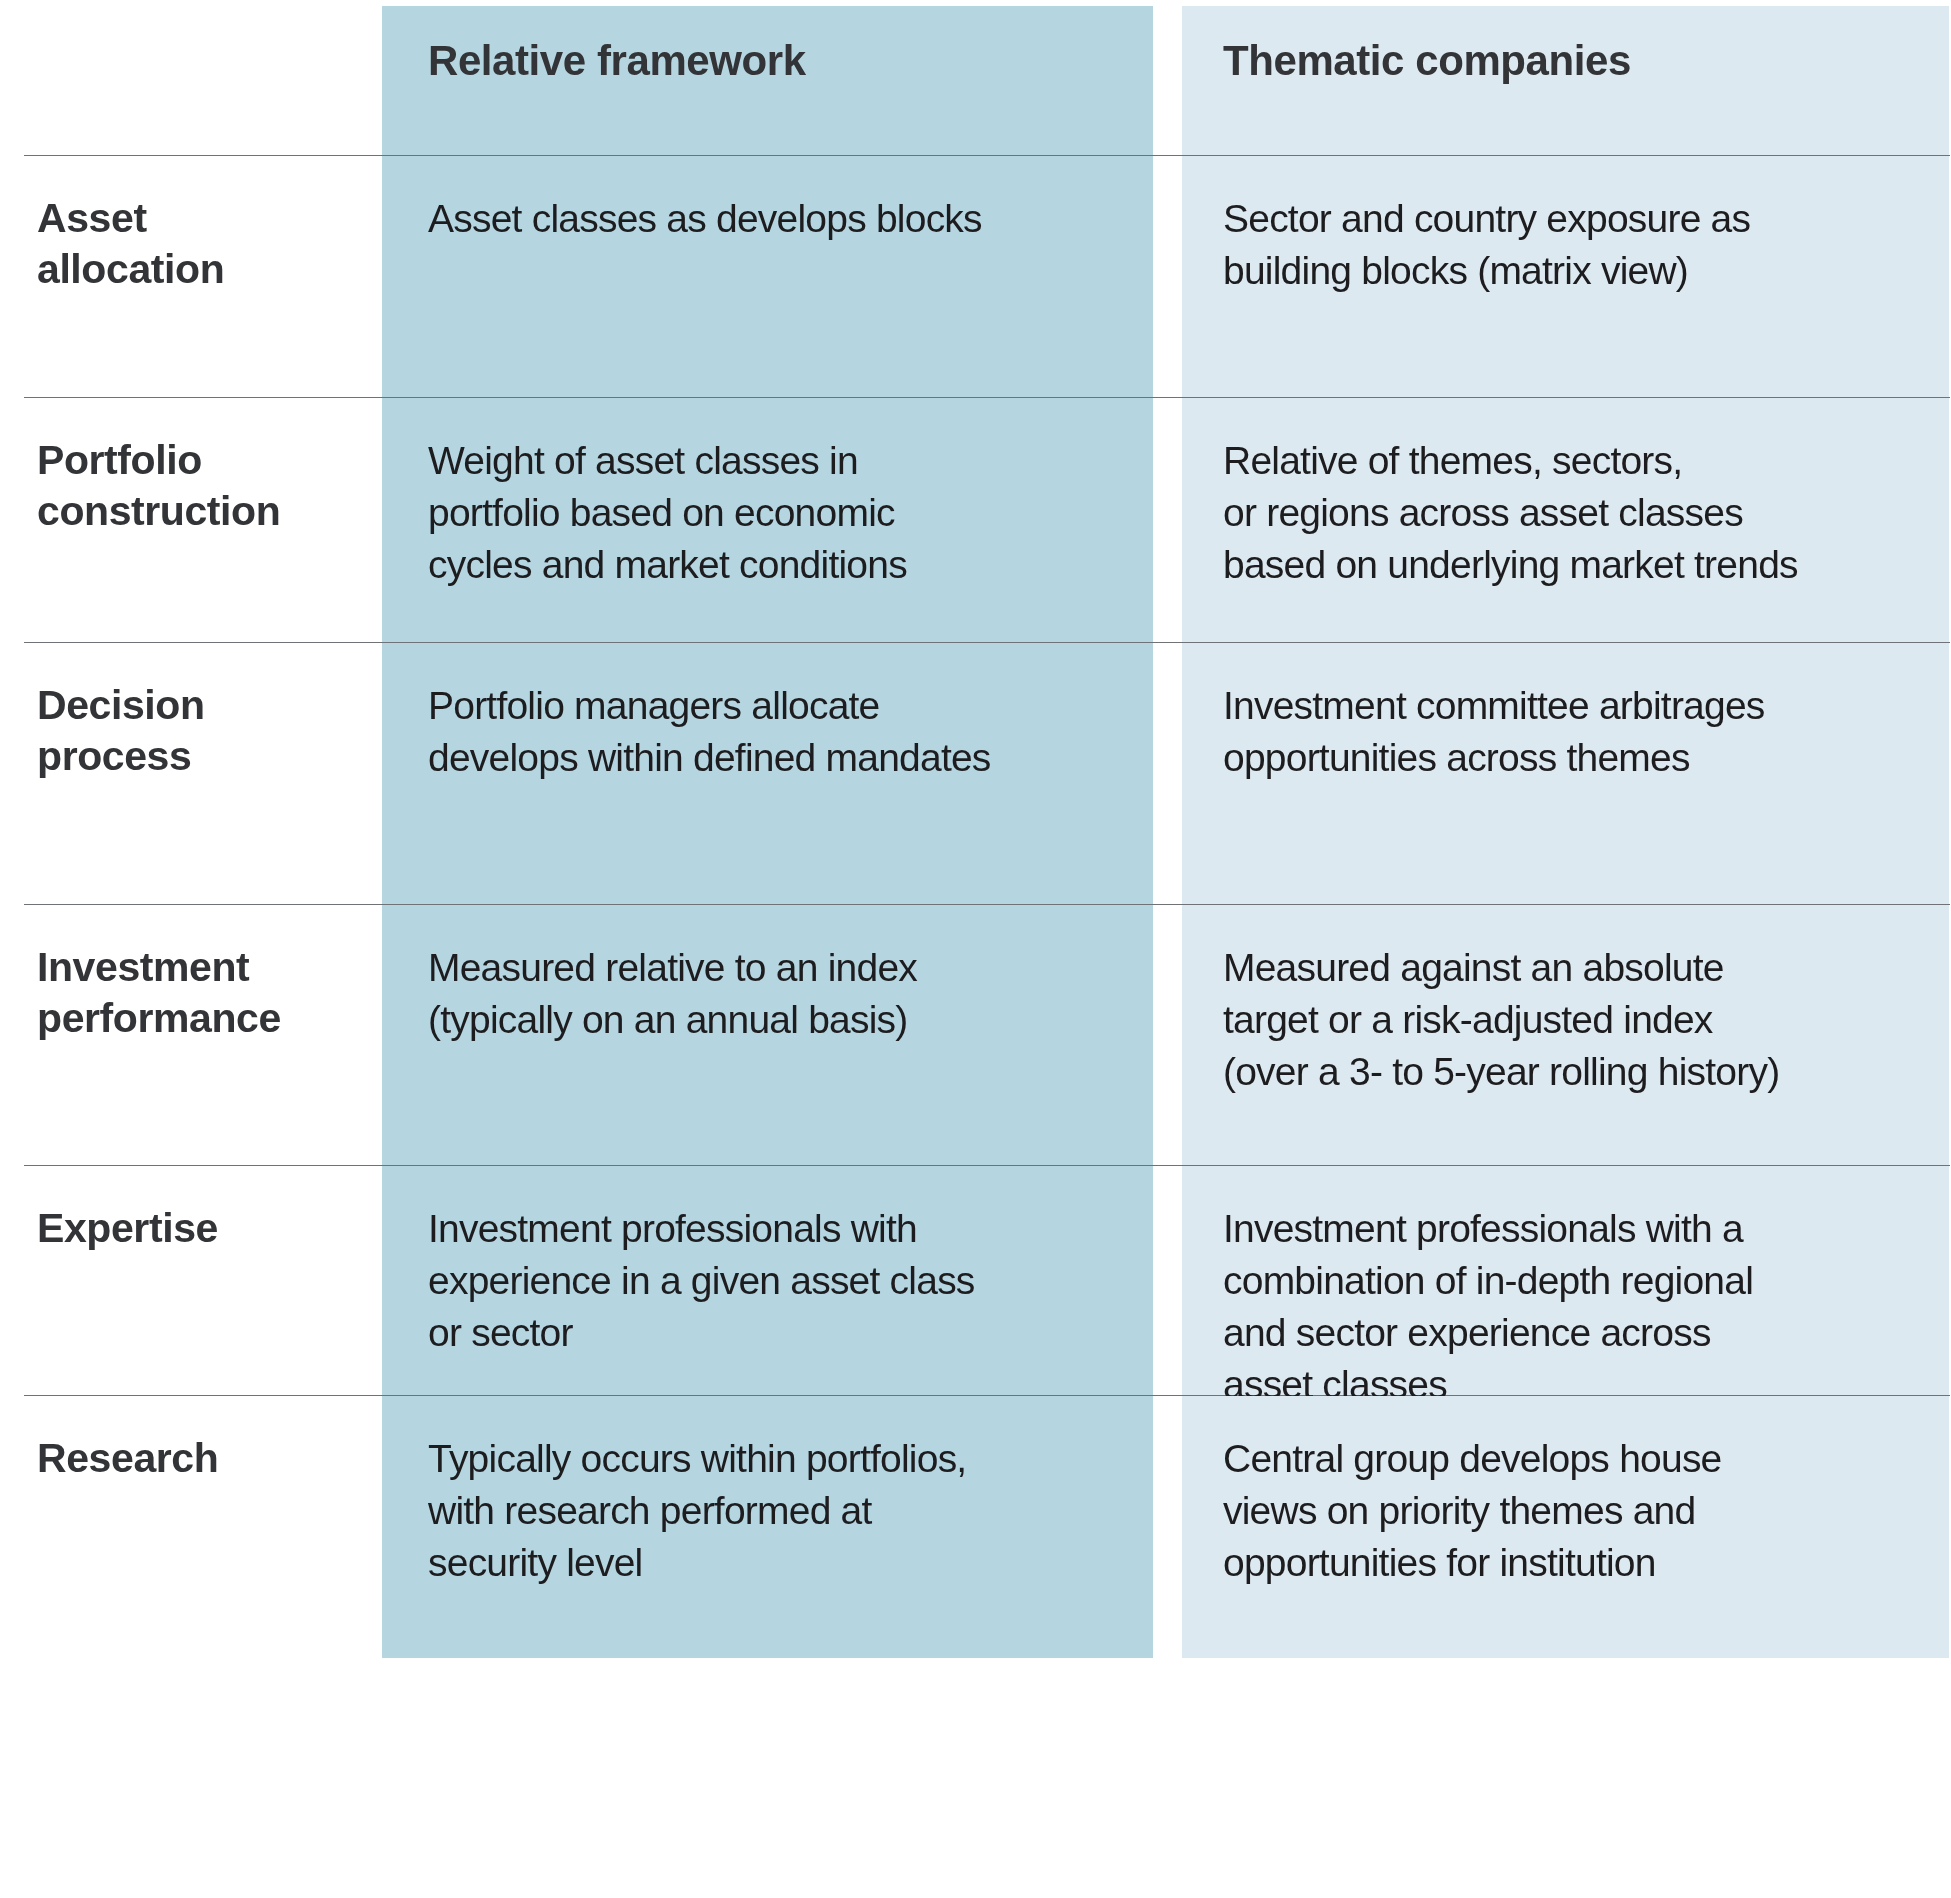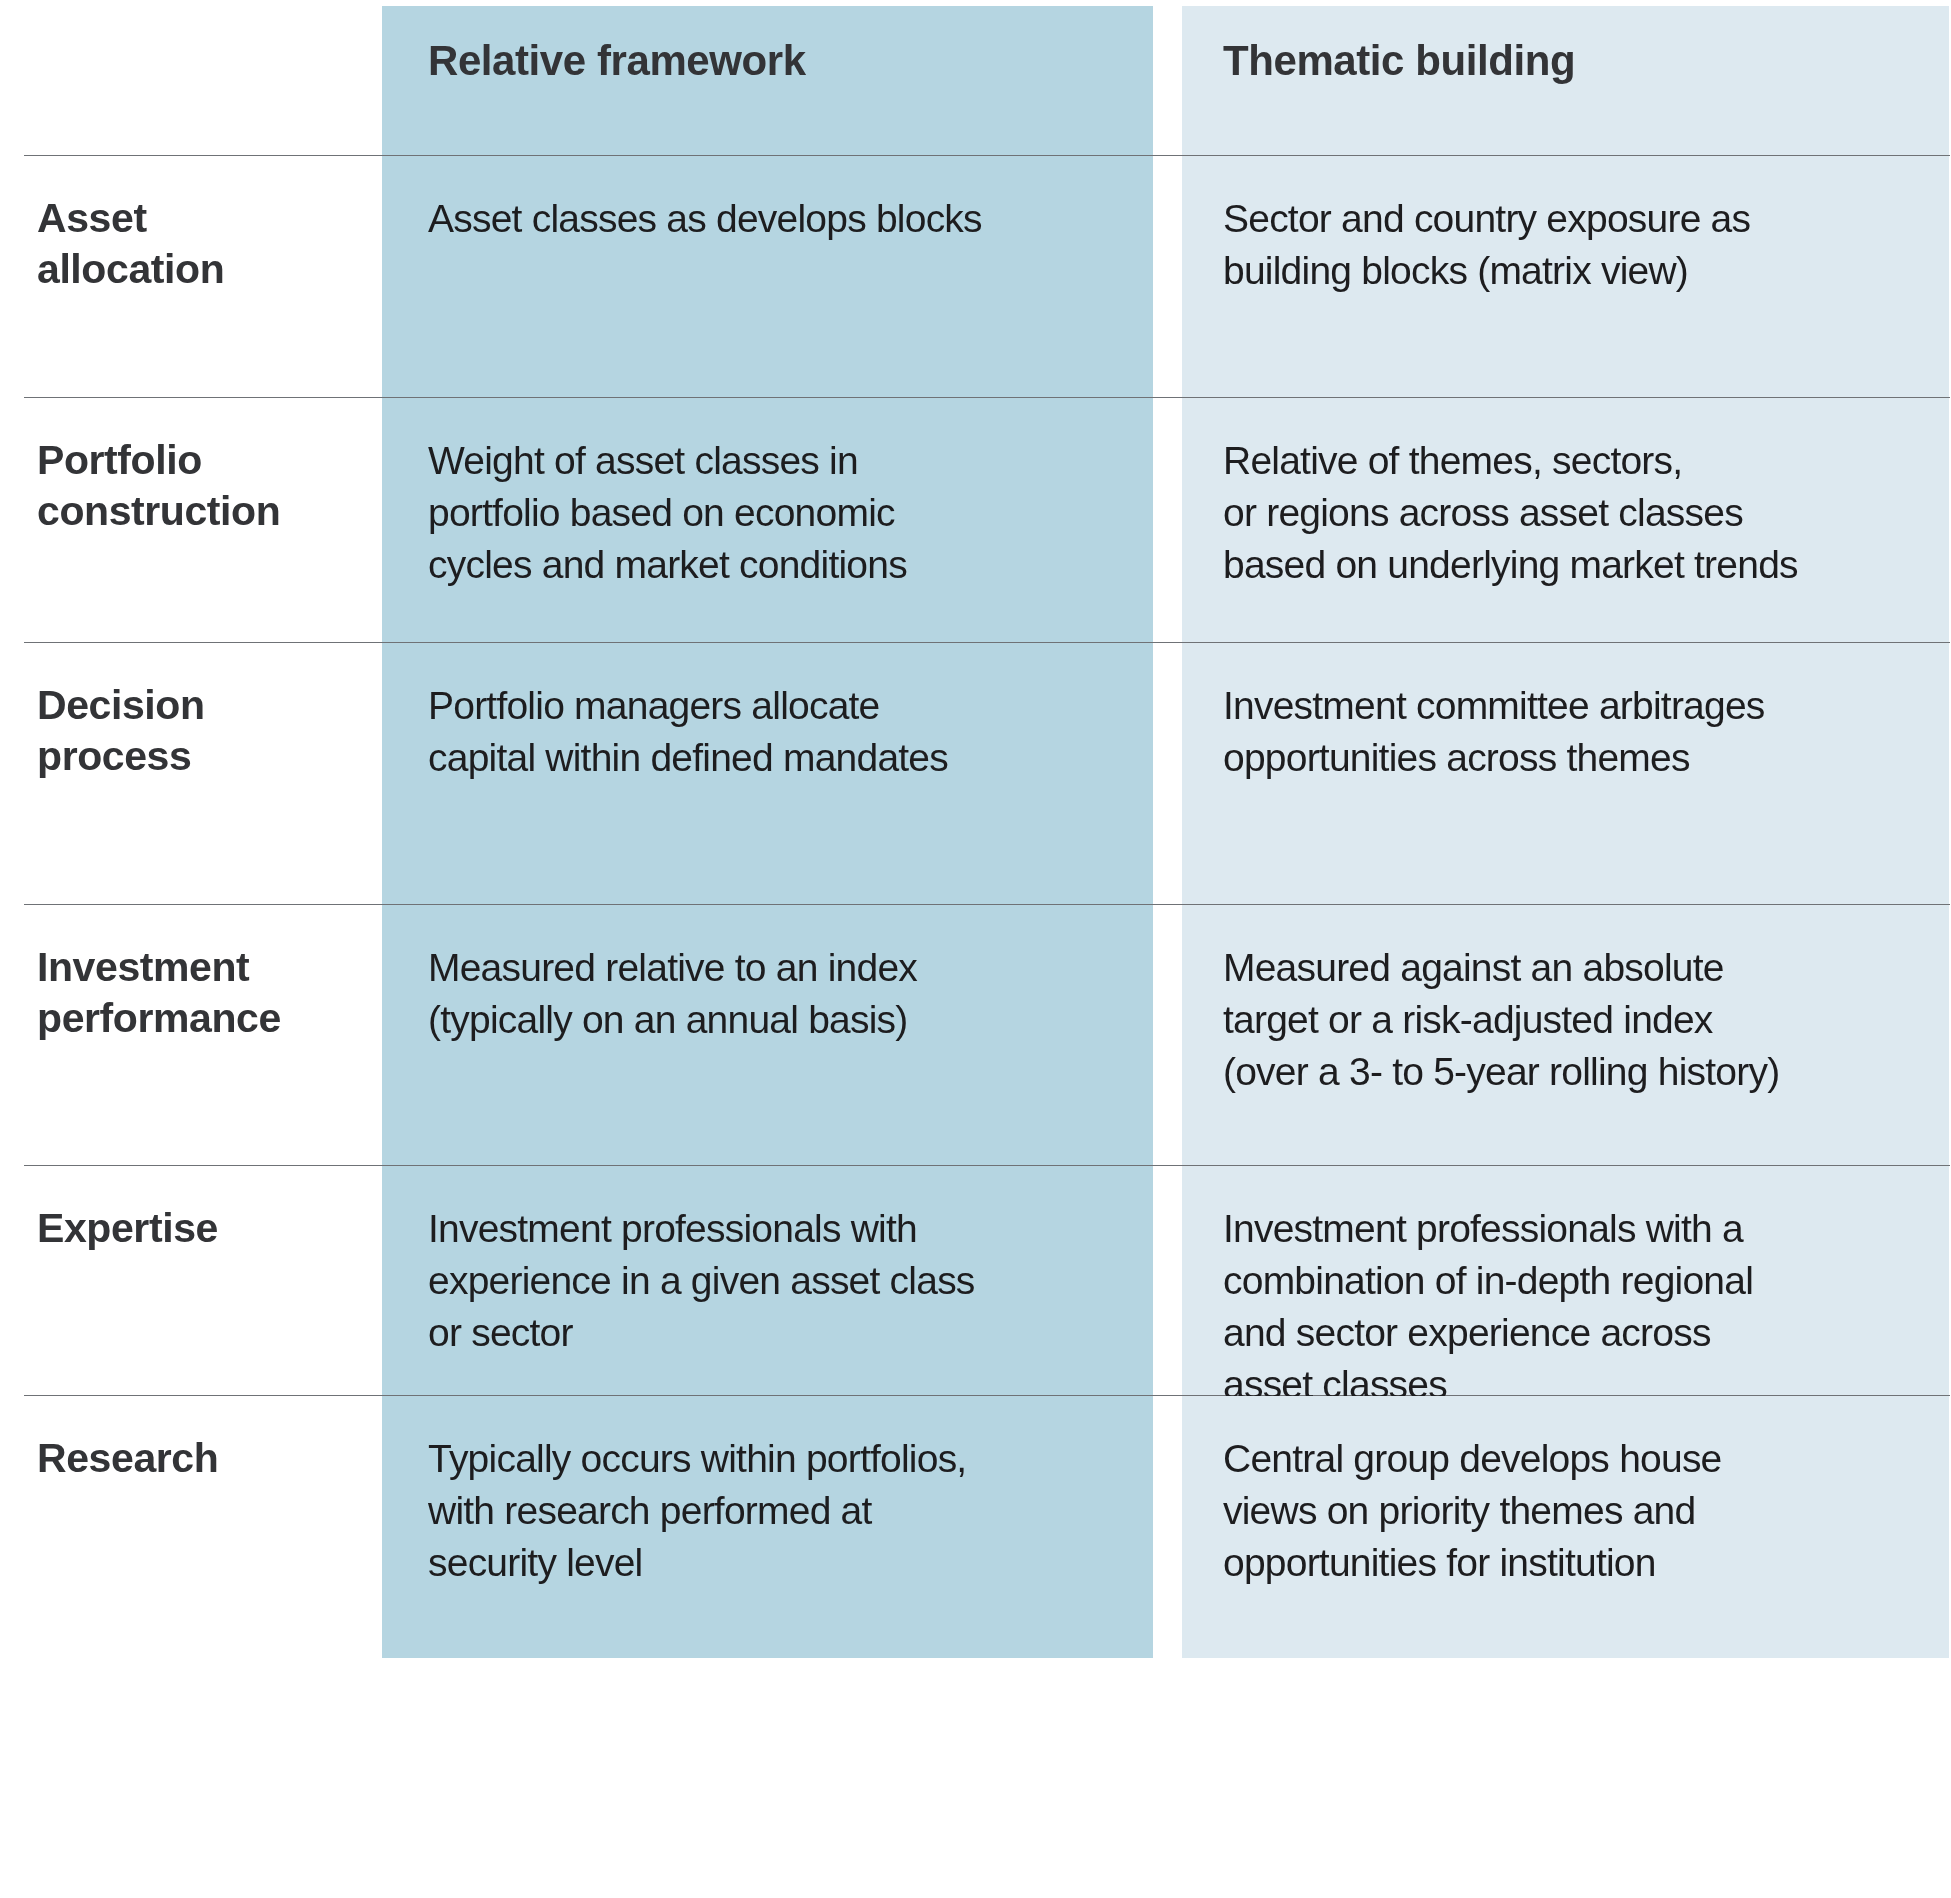--- a/index.html
+++ b/index.html
@@ -87,21 +87,21 @@
 </style>
 </head>
 <body>
 
 <div class="table">
 
   <div class="row header">
     <div class="cell cell-label"></div>
     <div class="cell cell-relative">Relative framework</div>
     <div class="cell cell-gap"></div>
-    <div class="cell cell-thematic">Thematic building</div>
+    <div class="cell cell-thematic">Thematic companies</div>
   </div>
 
   <div class="row">
     <div class="cell cell-label">Asset
 allocation</div>
     <div class="cell cell-relative">Asset classes as develops blocks</div>
     <div class="cell cell-gap"></div>
     <div class="cell cell-thematic">Sector and country exposure as
 building blocks (matrix view)</div>
   </div>
@@ -116,21 +116,21 @@
     <div class="cell cell-thematic">Relative of themes, sectors,
 or regions across asset classes
 based on underlying market trends</div>
   </div>
 
 
   <div class="row">
     <div class="cell cell-label">Decision
 process</div>
     <div class="cell cell-relative">Portfolio managers allocate
-capital within defined mandates</div>
+develops within defined mandates</div>
     <div class="cell cell-gap"></div>
     <div class="cell cell-thematic">Investment committee arbitrages
 opportunities across themes</div>
   </div>
 
   <div class="row">
     <div class="cell cell-label">Investment
 performance</div>
     <div class="cell cell-relative">Measured relative to an index
 (typically on an annual basis)</div>

